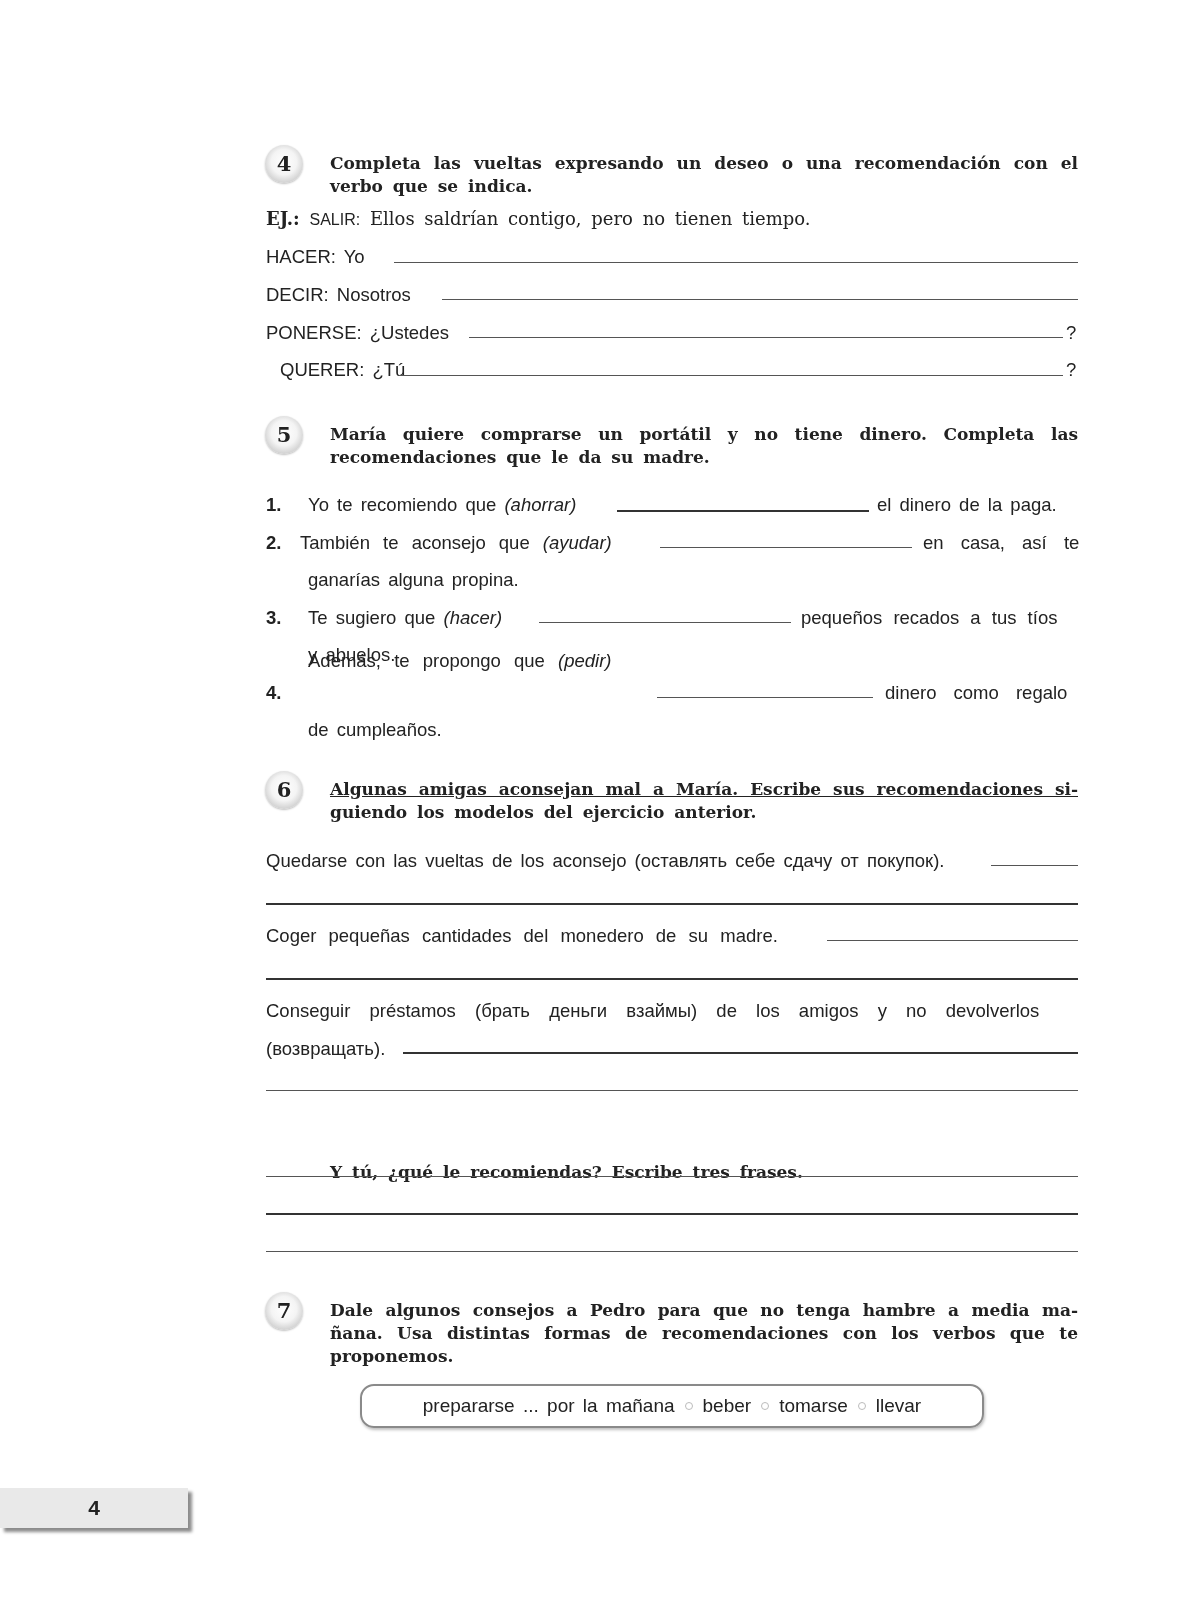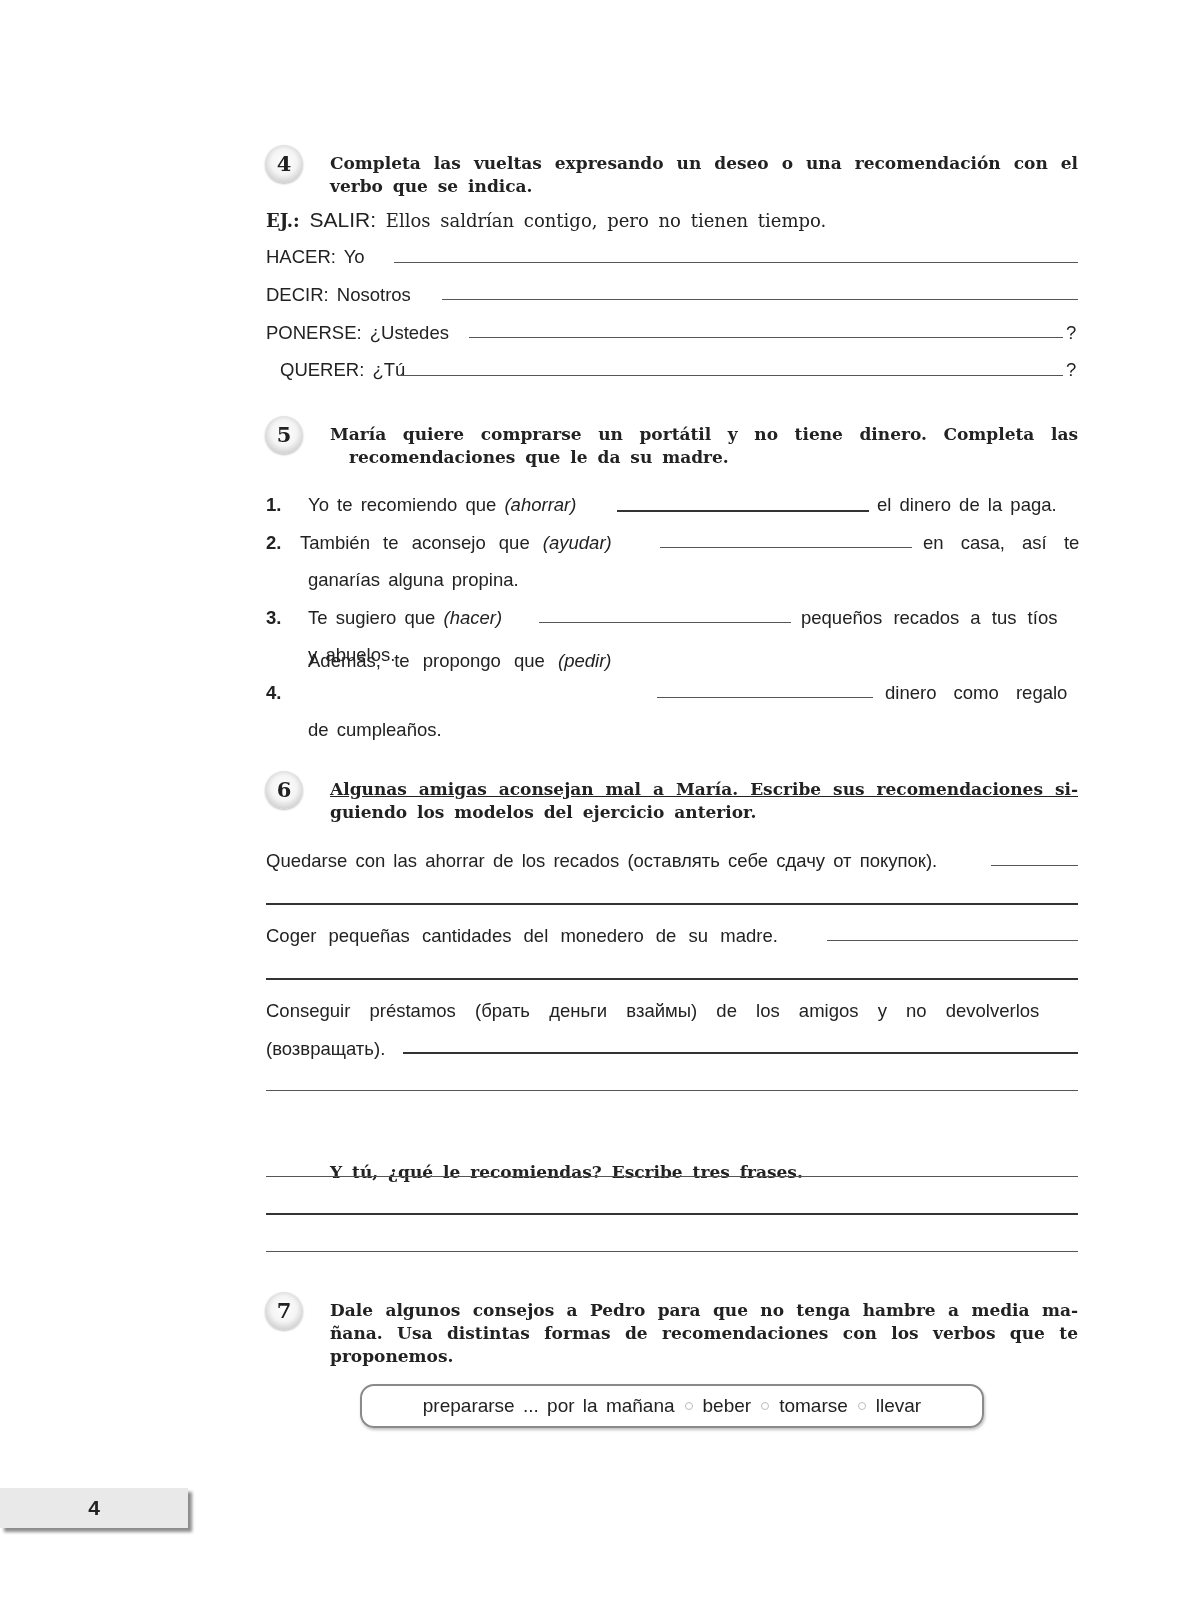--- a/index.html
+++ b/index.html
@@ -17,21 +17,21 @@
       font-family: "DejaVu Serif", "Liberation Serif", serif; font-weight: bold;
       font-size: 17px; line-height: 23px; text-align: justify; text-align-last: left;
       word-spacing: 4px; color: #222;
     }
     .instr.full { text-align-last: justify; }
     .line-text { position: absolute; font-family: "Liberation Sans", "DejaVu Sans", sans-serif; font-size: 18.5px; color: #222; white-space: nowrap; word-spacing: 3px; }
     .rule { position: absolute; height: 0; border-top: 1.5px solid #555; }
     .rule.dark { border-top: 2px solid #333; }
     .ex-line { position: absolute; font-family: "DejaVu Serif", "Liberation Serif", serif; font-size: 18px; color: #222; white-space: nowrap; }
     .ex-line b { font-weight: bold; }
-    .ex-line .sans { font-size: 21px; }
+    .ex-line .sans { font-size: 16px; }
     .num { font-weight: bold; }
     .it { font-style: italic; }
     .wordbox {
       position: absolute; left: 360px; top: 1384px; width: 624px; height: 44px;
       border: 2px solid #8a8a8a; border-radius: 14px; box-sizing: border-box;
       box-shadow: 1px 2px 3px rgba(0,0,0,0.25);
       display: flex; align-items: center; justify-content: center; gap: 10px;
       font-family: "Liberation Sans", "DejaVu Sans", sans-serif; font-size: 19px; color: #222; word-spacing: 3px;
     }
     .dot { display: inline-block; width: 8px; height: 8px; border-radius: 50%; border: 1.5px solid #bcbcbc; box-sizing: border-box; }
@@ -65,21 +65,21 @@
 <div class="line-text" style="left:266px; top:322px;">PONERSE: ¿Ustedes</div>
 <div class="rule" style="left:469px; top:337px; width:594px;"></div>
 <div class="q" style="left:1066px; top:322px;">?</div>
 
 <div class="line-text" style="left:266px; top:359px;margin-left:14px;">QUERER: ¿Tú</div>
 <div class="rule" style="left:399px; top:375px; width:664px;"></div>
 <div class="q" style="left:1066px; top:359px;">?</div>
 
 <div class="badge" style="left:265px; top:416px;">5</div>
 <div class="instr full" style="top:423px;">María quiere comprarse un portátil y no tiene dinero. Completa las</div>
-<div class="instr" style="top:446px;margin-left:19px;">recomendaciones que le da su madre.</div>
+<div class="instr" style="top:446px;">recomendaciones que le da su madre.</div>
 
 <div class="line-text num" style="left:266px; top:494px;">1.</div>
 <div class="line-text" style="left:308px; top:494px;">
   <span>Yo te recomiendo que</span>
   <span class="it">(ahorrar)</span>
 </div>
 <div class="rule dark" style="left:617px; top:510px; width:252px;"></div>
 <div class="line-text" style="left:877px; top:494px;">el dinero de la paga.</div>
 
 <div class="line-text num" style="left:266px; top:532px;">2.</div>
@@ -106,21 +106,21 @@
   <span class="it">(pedir)</span>
 </div>
 <div class="rule" style="left:657px; top:697px; width:216px;"></div>
 <div class="line-text" style="left:885px; top:682px; word-spacing:12px;">dinero como regalo</div>
 <div class="line-text" style="left:308px; top:719px;">de cumpleaños.</div>
 
 <div class="badge" style="left:265px; top:771px;">6</div>
 <div class="instr full" style="top:778px;text-decoration:underline;">Algunas amigas aconsejan mal a María. Escribe sus recomendaciones si-</div>
 <div class="instr" style="top:801px;">guiendo los modelos del ejercicio anterior.</div>
 
-<div class="line-text" style="left:266px; top:850px;">Quedarse con las ahorrar de los recados (оставлять себе сдачу от покупок).</div>
+<div class="line-text" style="left:266px; top:850px;">Quedarse con las vueltas de los aconsejo (оставлять себе сдачу от покупок).</div>
 <div class="rule" style="left:991px; top:865px; width:87px;"></div>
 <div class="rule dark" style="left:266px; top:903px; width:812px;"></div>
 
 <div class="line-text" style="left:266px; top:925px; word-spacing:7px;">Coger pequeñas cantidades del monedero de su madre.</div>
 <div class="rule" style="left:827px; top:940px; width:251px;"></div>
 <div class="rule dark" style="left:266px; top:978px; width:812px;"></div>
 
 <div class="line-text" style="left:266px; top:1000px; word-spacing:14px;">Conseguir préstamos (брать деньги взаймы) de los amigos y no devolverlos</div>
 <div class="line-text" style="left:266px; top:1038px;">(возвращать).</div>
 <div class="rule dark" style="left:403px; top:1052px; width:675px;"></div>

